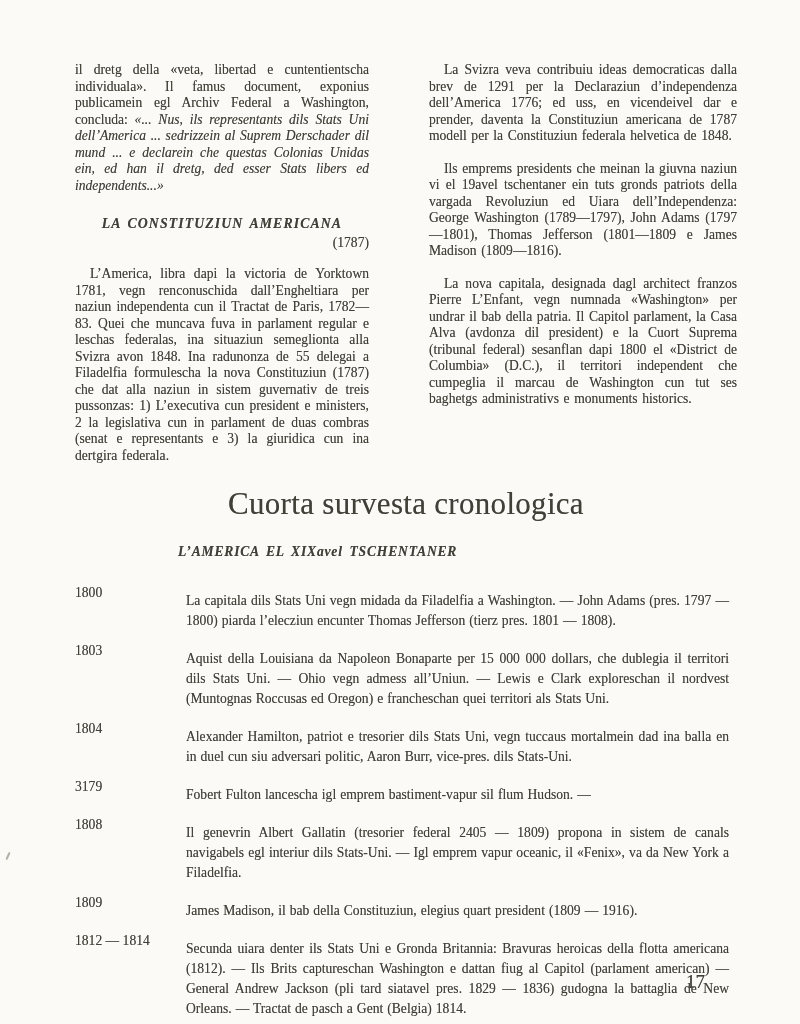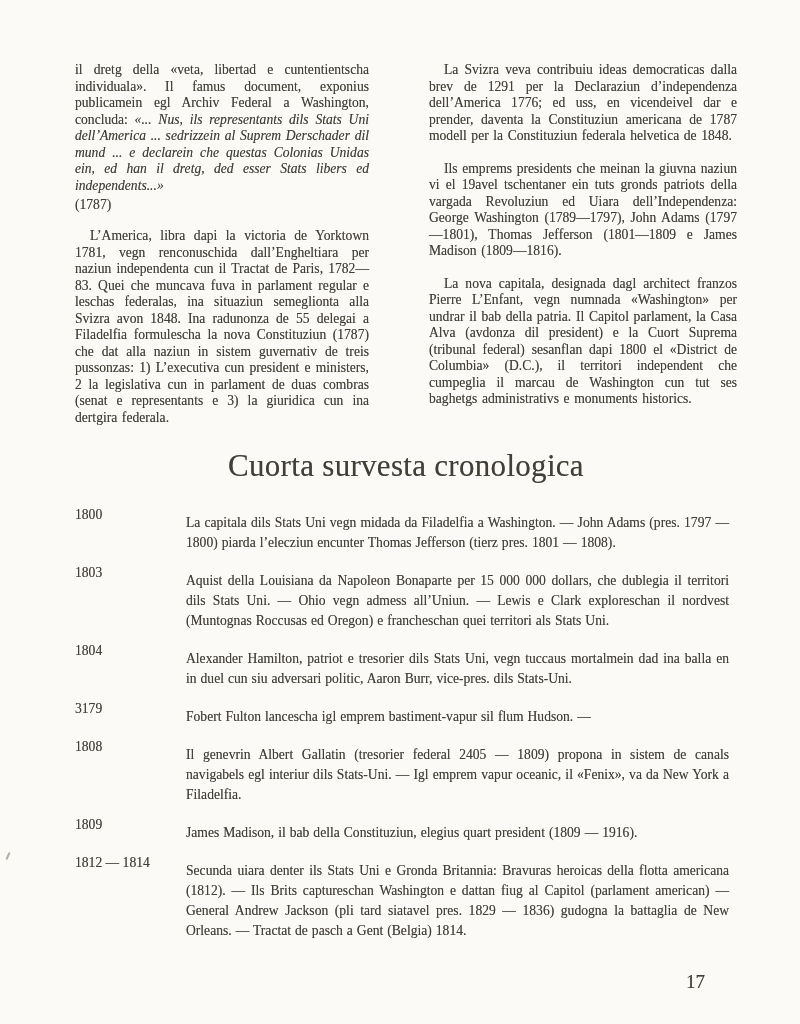--- a/index.html
+++ b/index.html
@@ -28,21 +28,21 @@
   .section-heading{
     margin:21px 0 0 0;
     text-align:center;
     font-style:italic;
     font-size:13.8px;line-height:17px;
     letter-spacing:1.1px;
     word-spacing:2px;
   }
   .section-year{
     margin:2px 0 15px 0;
-    text-align:left;
+    text-align:right;
     font-size:13.6px;line-height:17px;
   }
   .chrono-title{
     margin:24px 0 0 0;
     text-align:center;
     font-weight:400;
     font-size:31px;line-height:32px;
     letter-spacing:0.3px;
   }
   .chrono-subtitle{
@@ -85,35 +85,37 @@
 
   <span class="artifact"></span>
 
   <div class="content">
 
     <div class="columns">
 
       <div class="col-left">
         <p class="body-par"><span>il dretg della «veta, libertad e cuntentientscha individuala». Il famus document, exponius publicamein egl Archiv Federal a Washington, concluda: </span><span class="italic">«... Nus, ils representants dils Stats Uni dell’America ... sedrizzein al Suprem Derschader dil mund ... e declarein che questas Colonias Unidas ein, ed han il dretg, ded esser Stats libers ed independents...»</span></p>
 
+        <h3 class="section-heading">LA CONSTITUZIUN AMERICANA</h3>
         <div class="section-year">(1787)</div>
 
         <p class="body-par indent">L’America, libra dapi la victoria de Yorktown 1781, vegn renconuschida dall’Engheltiara per naziun independenta cun il Tractat de Paris, 1782—83. Quei che muncava fuva in parlament regular e leschas federalas, ina situaziun semeglionta alla Svizra avon 1848. Ina radunonza de 55 delegai a Filadelfia formulescha la nova Constituziun (1787) che dat alla naziun in sistem guvernativ de treis pussonzas: 1) L’executiva cun president e ministers, 2 la legislativa cun in parlament de duas combras (senat e representants e 3) la giuridica cun ina dertgira federala.</p>
       </div>
 
       <div class="col-right">
         <p class="body-par indent">La Svizra veva contribuiu ideas democraticas dalla brev de 1291 per la Declaraziun d’independenza dell’America 1776; ed uss, en vicendeivel dar e prender, daventa la Constituziun americana de 1787 modell per la Constituziun federala helvetica de 1848.</p>
         <p class="body-par indent mt">Ils emprems presidents che meinan la giuvna naziun vi el 19avel tschentaner ein tuts gronds patriots della vargada Revoluziun ed Uiara dell’Independenza: George Washington (1789—1797), John Adams (1797—1801), Thomas Jefferson (1801—1809 e James Madison (1809—1816).</p>
         <p class="body-par indent mt">La nova capitala, designada dagl architect franzos Pierre L’Enfant, vegn numnada «Washington» per undrar il bab della patria. Il Capitol parlament, la Casa Alva (avdonza dil president) e la Cuort Suprema (tribunal federal) sesanflan dapi 1800 el «District de Columbia» (D.C.), il territori independent che cumpeglia il marcau de Washington cun tut ses baghetgs administrativs e monuments historics.</p>
       </div>
 
     </div>
 
     <h1 class="chrono-title">Cuorta survesta cronologica</h1>
 
+    <h2 class="chrono-subtitle">L’AMERICA EL XIXavel TSCHENTANER</h2>
 
     <div class="entries">
 
       <div class="entry">
         <div class="entry-year">1800</div>
         <p class="entry-text">La capitala dils Stats Uni vegn midada da Filadelfia a Washington. — John Adams (pres. 1797 — 1800) piarda l’elecziun encunter Thomas Jefferson (tierz pres. 1801 — 1808).</p>
       </div>
 
       <div class="entry">
         <div class="entry-year">1803</div>

